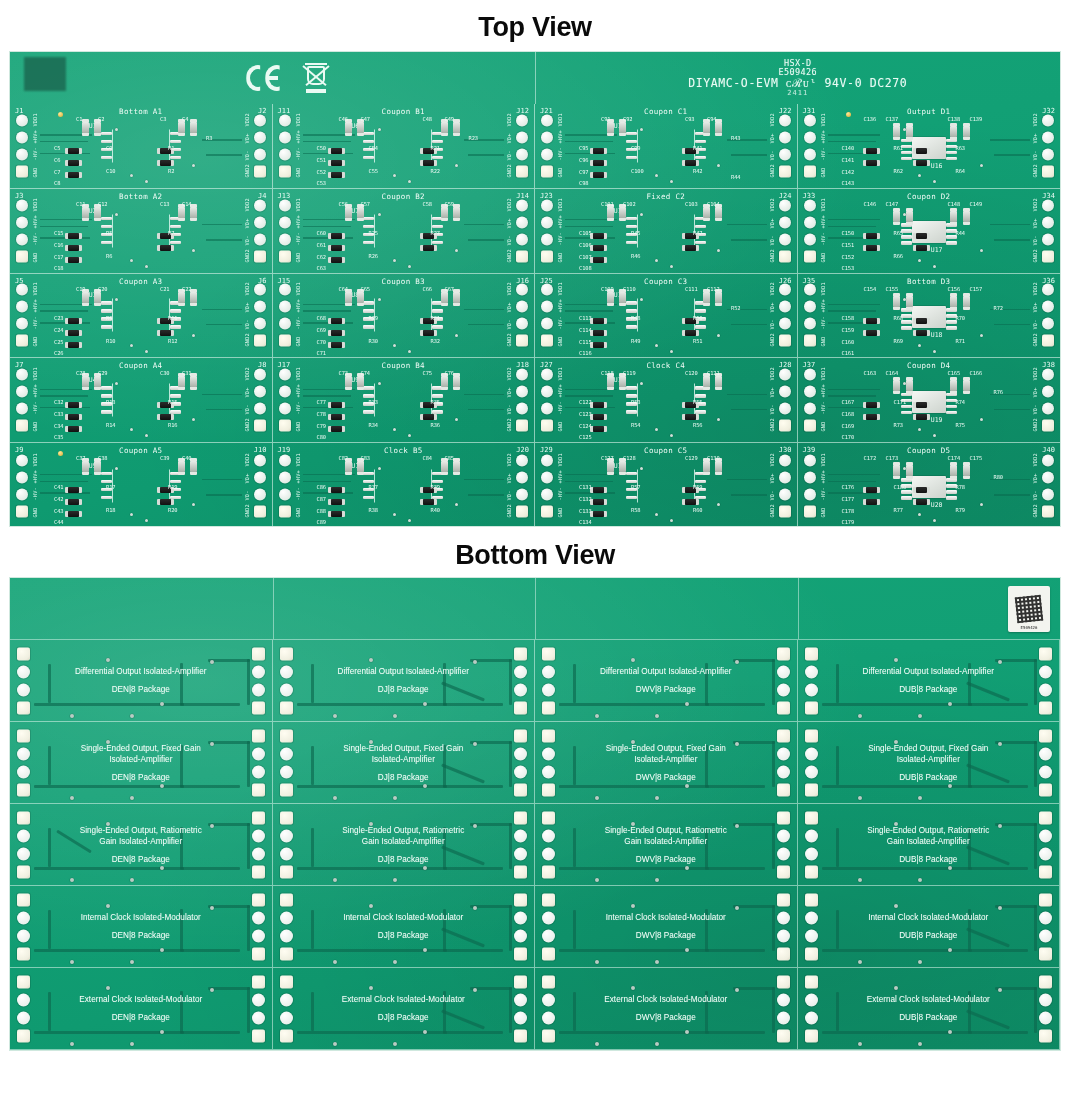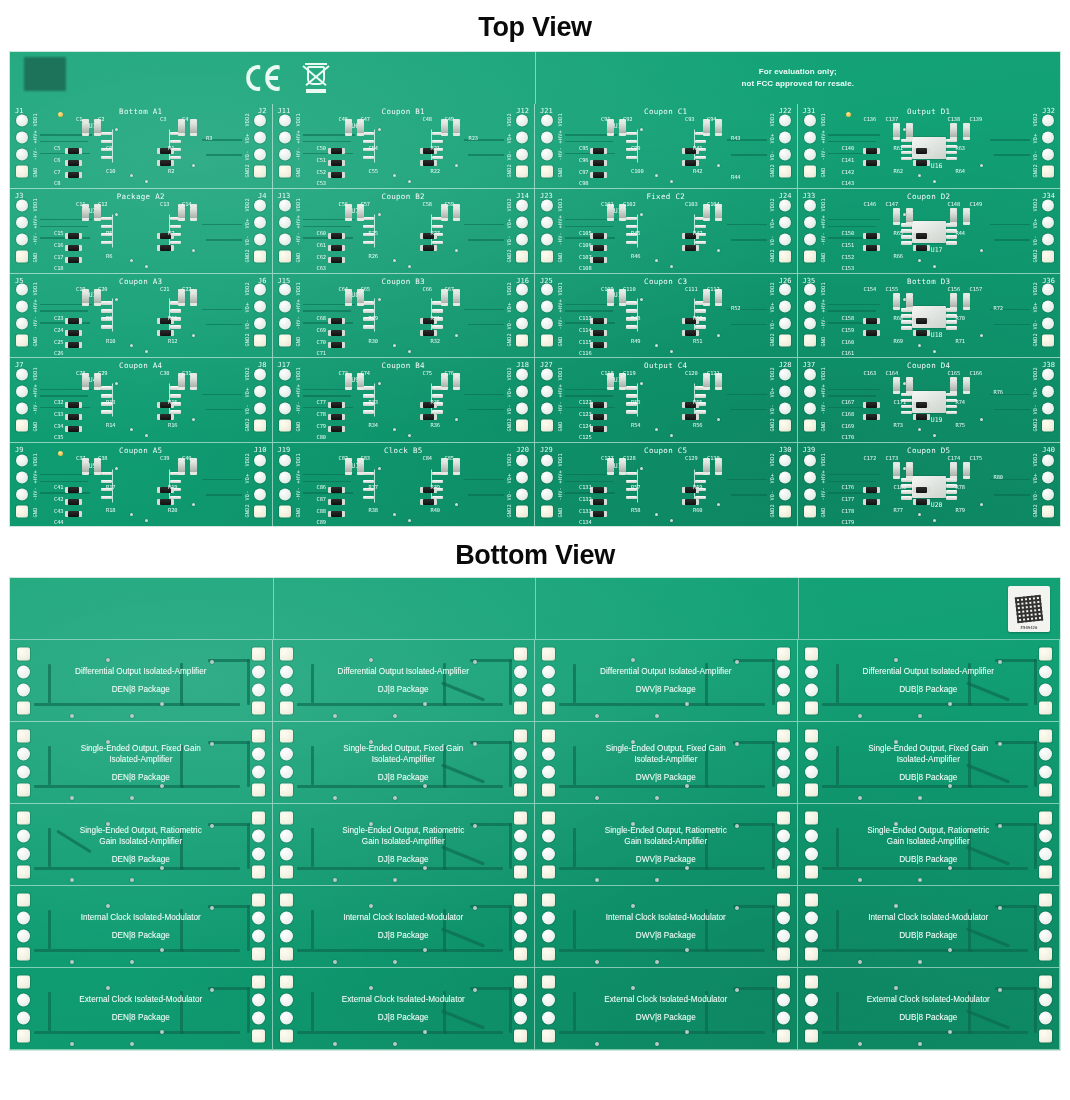--- a/index.html
+++ b/index.html
@@ -335,27 +335,29 @@
           <div class="lid"></div>
           <div class="bin"></div>
           <div class="slash"></div>
           <div class="slash2"></div>
           <div class="underline"></div>
         </div>
       </div>
     </div>
 
 
+    <div class="banner-cell">
+      <div class="silk-block">
+        <div class="silk-small">HSX-D</div>
+        <div class="silk-small">E509426</div>
+        <div class="silk-main">DIYAMC-O-EVM ᴄℛᴜˡ 94V-0  DC270</div>
+        <div class="silk-tiny">2411</div>
+      </div>
+    </div>
 
-    <div class="banner-cell">
-      <div class="eval-text">
-        <div>For evaluation only;</div>
-        <div>not FCC approved for resale.</div>
-      </div>
-    </div>
   </div>
 
   <div id="top-grid">
       <div class="coupon">
         <div class="jlabel left">J1</div>
         <div class="jlabel right">J2</div>
         <div class="coupon-name">Bottom A1</div>
         <div class="conn left">
           <div class="pad"></div>
           <div class="pad"></div>
@@ -629,21 +631,21 @@
         <div class="rd" style="left:158px;top:64px">R64</div>
         <div class="testpt" style="left:120px;top:70px"></div>
         <div class="testpt" style="left:135px;top:76px"></div>
         <div class="testpt" style="left:105px;top:24px"></div>
         <div class="testpt" style="left:182px;top:60px"></div>
         <div class="gold-dot" style="left:48px;top:8px"></div>
       </div>
       <div class="coupon">
         <div class="jlabel left">J3</div>
         <div class="jlabel right">J4</div>
-        <div class="coupon-name">Package A2</div>
+        <div class="coupon-name">Bottom A2</div>
         <div class="conn left">
           <div class="pad"></div>
           <div class="pad"></div>
           <div class="pad"></div>
           <div class="pad sq"></div>
         </div>
         <div class="conn right">
           <div class="pad"></div>
           <div class="pad"></div>
           <div class="pad"></div>
@@ -1315,21 +1317,21 @@
         <div class="rd" style="left:158px;top:41px">R35</div>
         <div class="rd" style="left:158px;top:64px">R36</div>
         <div class="testpt" style="left:120px;top:70px"></div>
         <div class="testpt" style="left:135px;top:76px"></div>
         <div class="testpt" style="left:105px;top:24px"></div>
         <div class="testpt" style="left:182px;top:60px"></div>
       </div>
       <div class="coupon">
         <div class="jlabel left">J27</div>
         <div class="jlabel right">J28</div>
-        <div class="coupon-name">Output C4</div>
+        <div class="coupon-name">Clock C4</div>
         <div class="conn left">
           <div class="pad"></div>
           <div class="pad"></div>
           <div class="pad"></div>
           <div class="pad sq"></div>
         </div>
         <div class="conn right">
           <div class="pad"></div>
           <div class="pad"></div>
           <div class="pad"></div>

